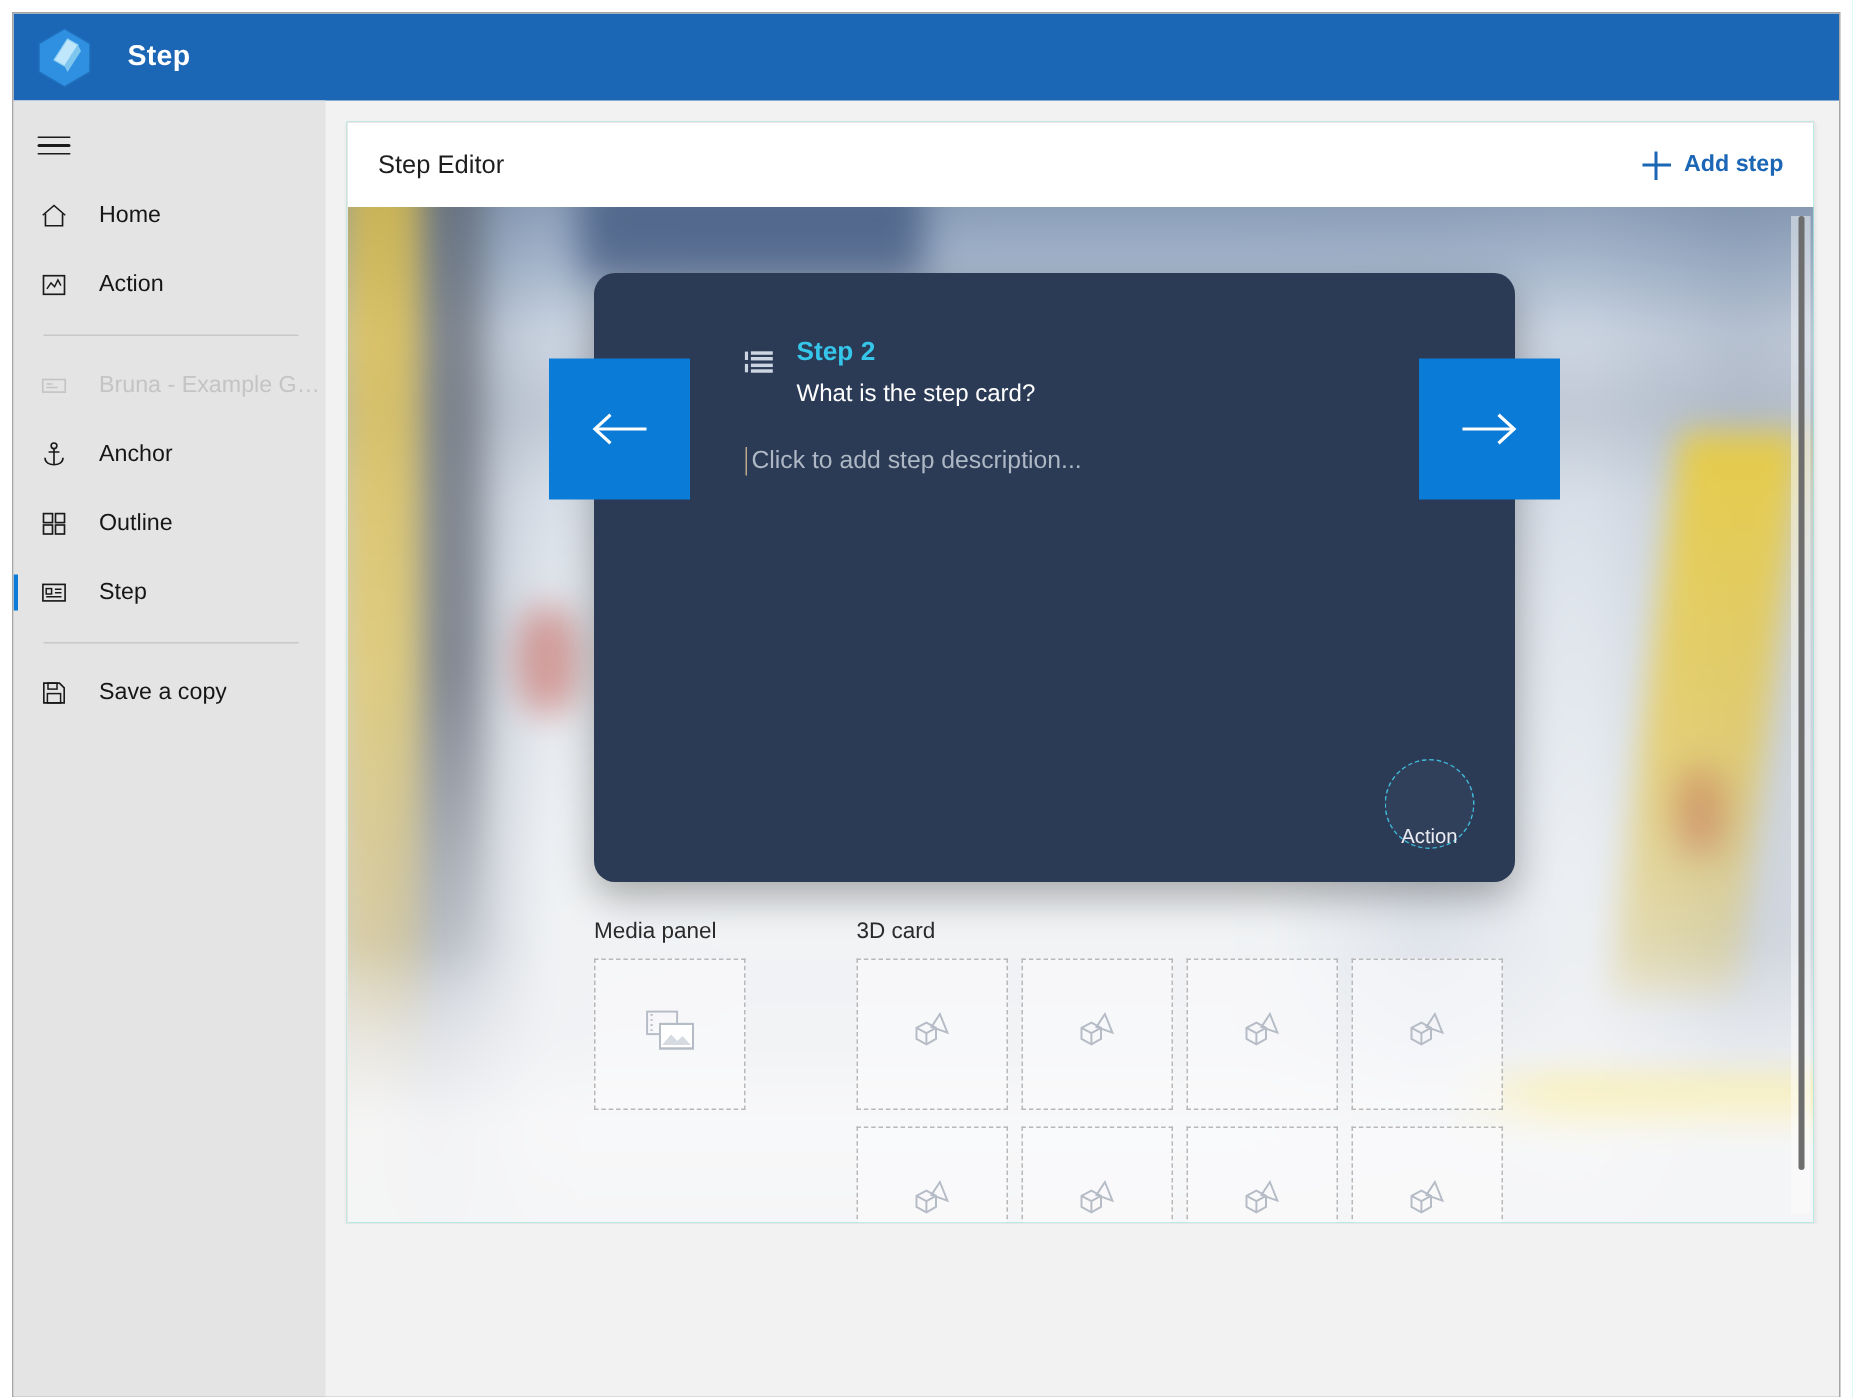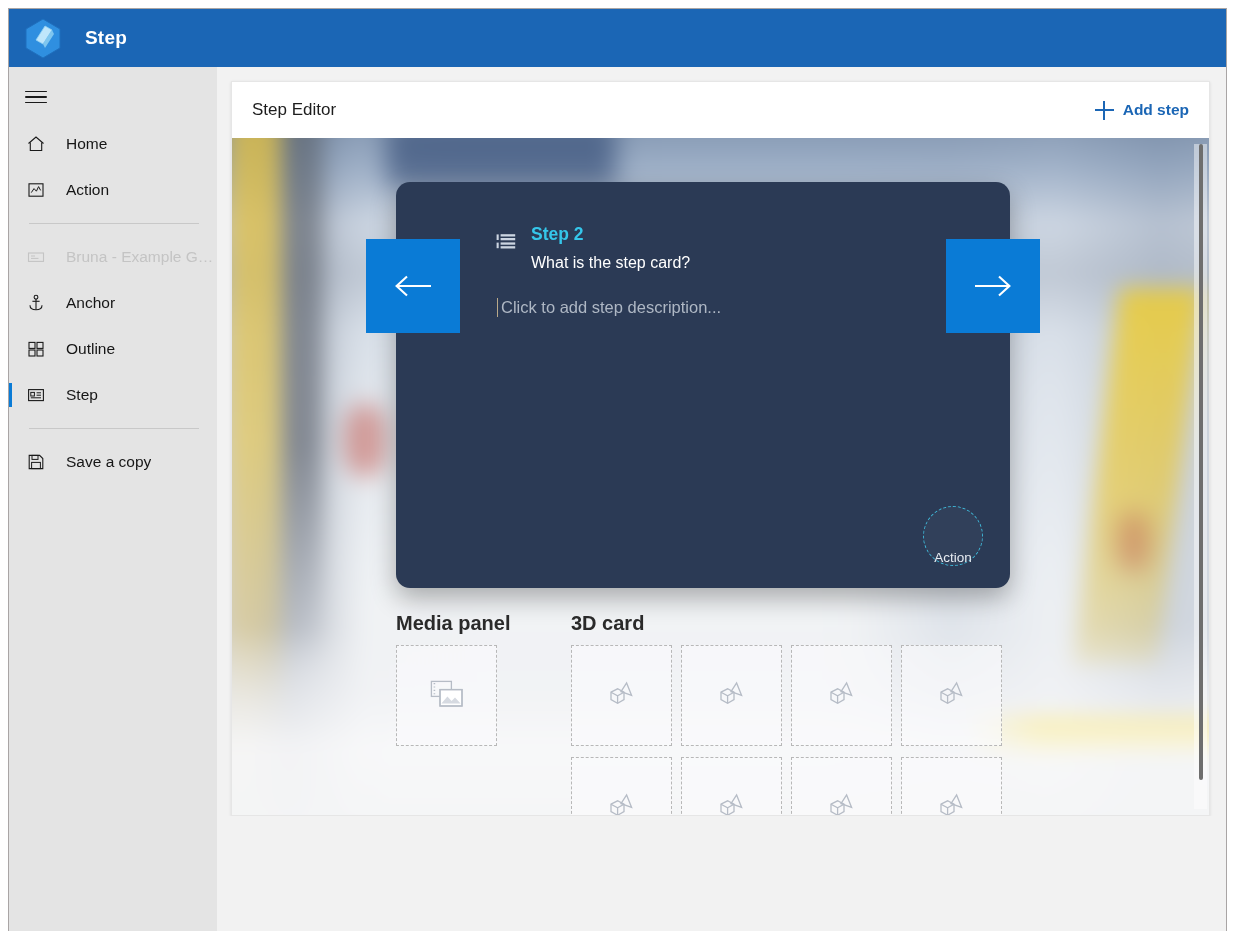--- a/index.html
+++ b/index.html
@@ -330,24 +330,23 @@
   
   #panels {
     position: absolute;
     left: 164px;
     top: 474px;
     right: 18px;
     display: flex;
     gap: 0;
   }
   .panel-title {
-    font-size: 20px;
+    font-size: 15px;
     color: #2a2a2a;
     margin-bottom: 10px;
-    font-weight: bold;
   }
   #media-panel { width: 175px; }
   .drop-slot {
     border: 1.4px dashed #b8b8b8;
     background: rgba(252,252,253,.55);
     display: flex;
     align-items: center;
     justify-content: center;
     cursor: pointer;
   }

